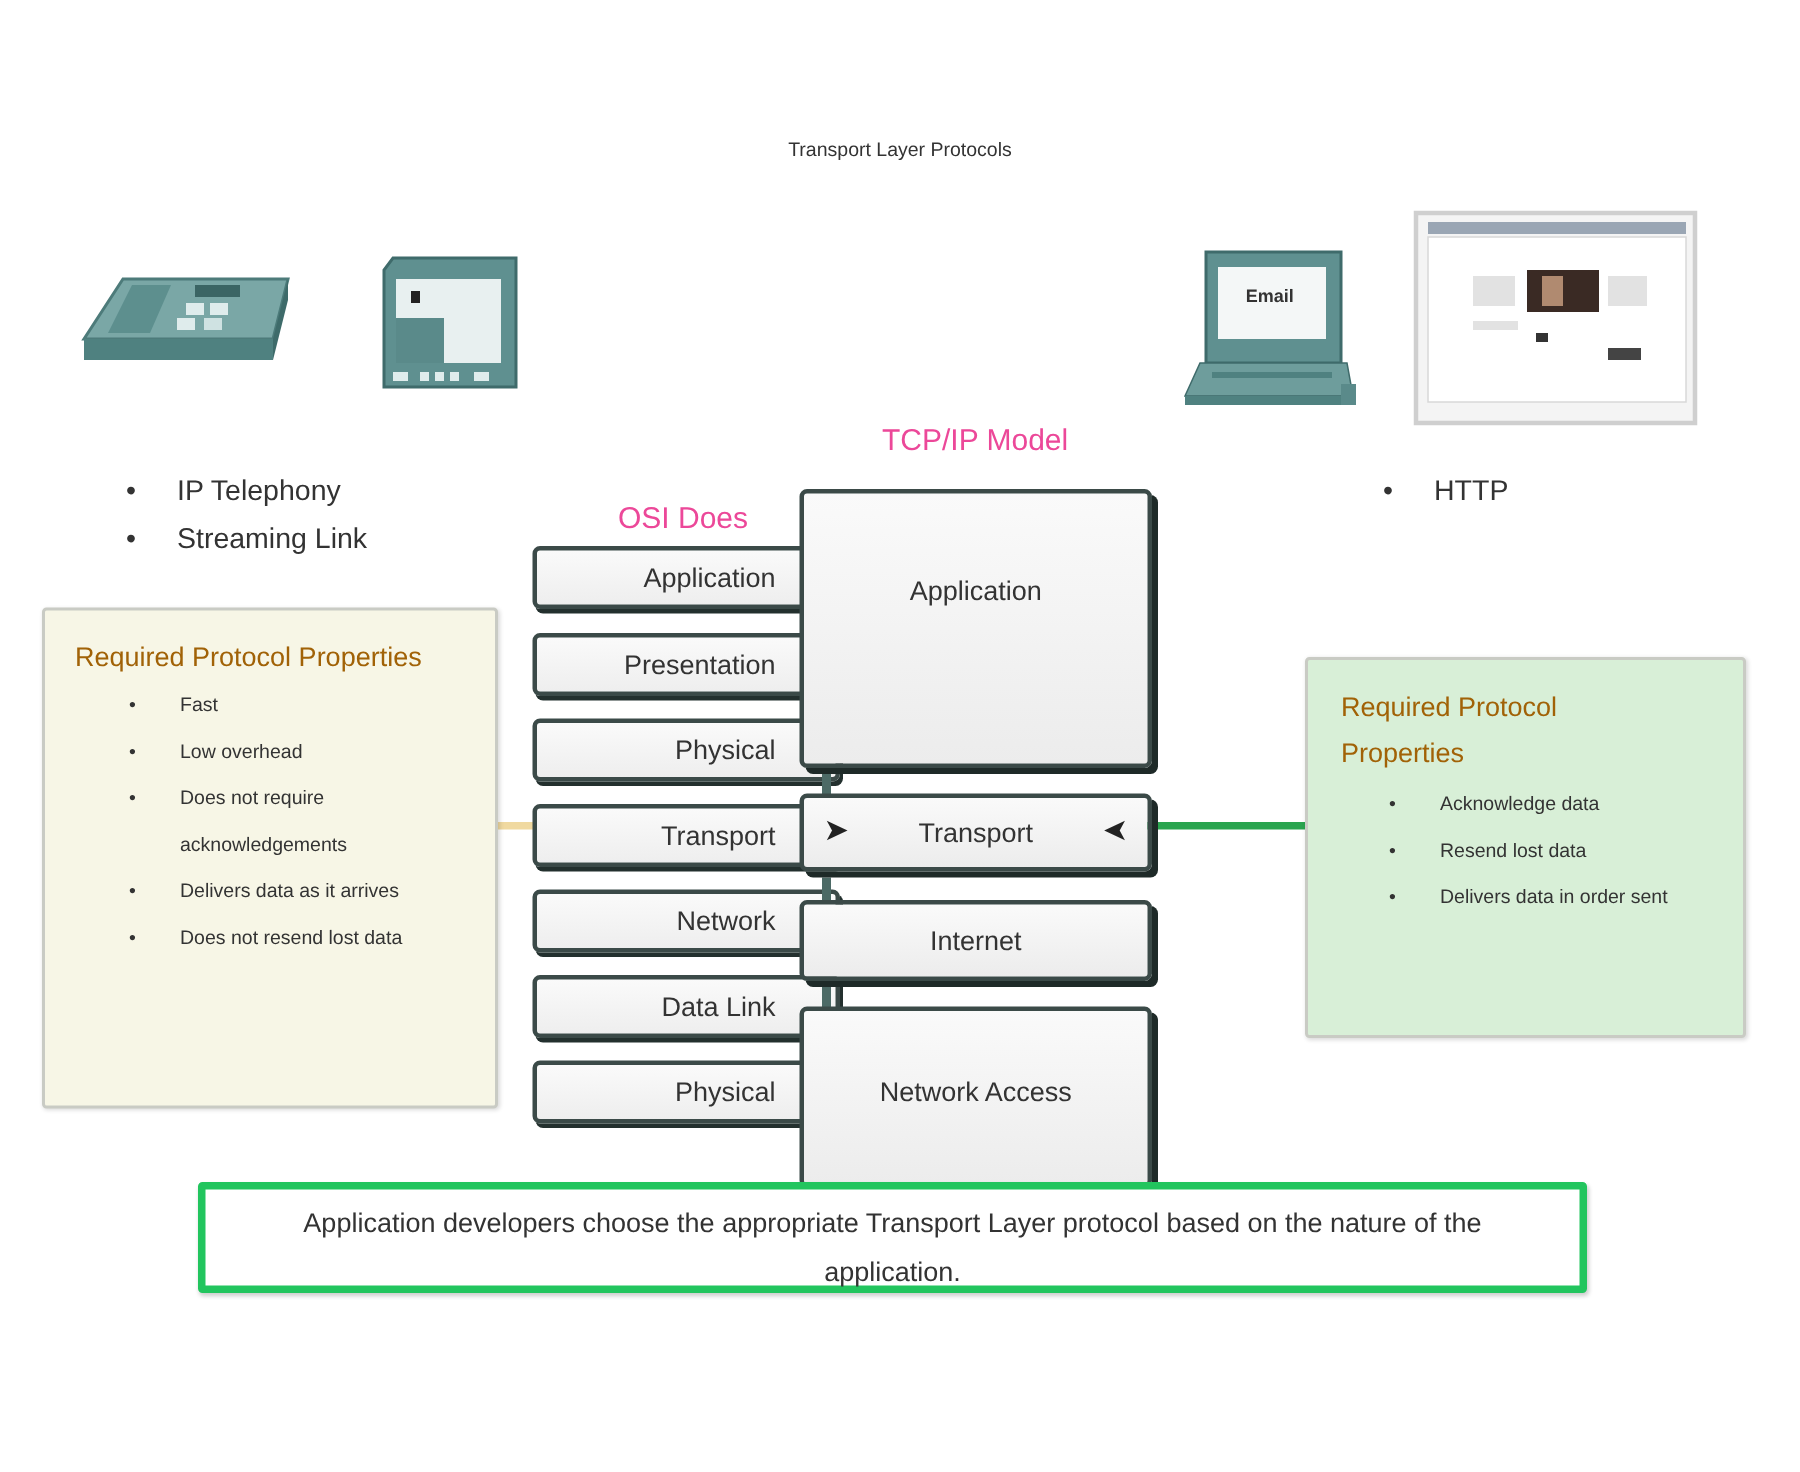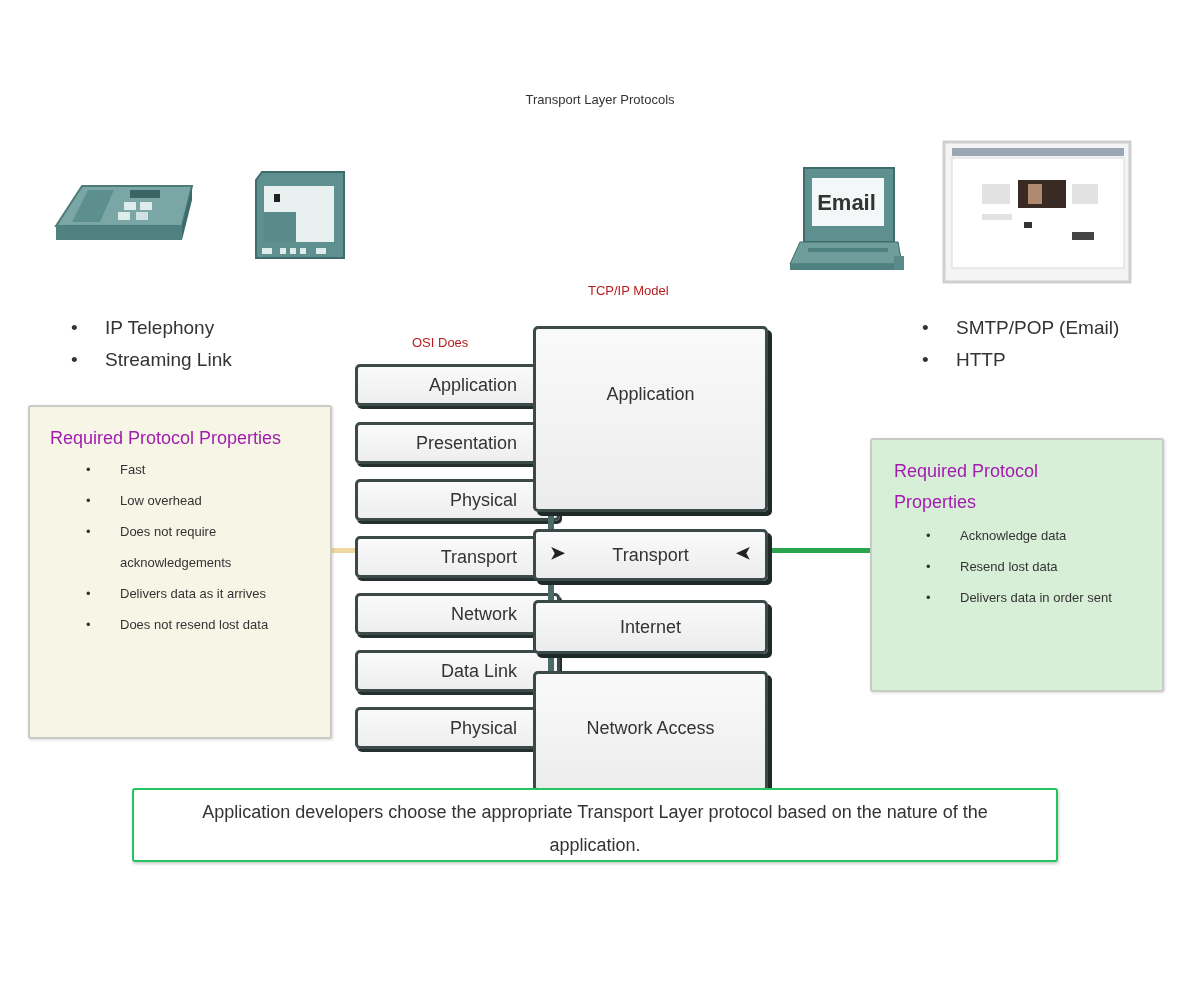--- a/index.html
+++ b/index.html
@@ -6,36 +6,36 @@
   body { width:1200px; height:981px; background:#ffffff; position:relative; overflow:hidden;
          font-family:"Liberation Sans", sans-serif; color:#333; }
   .abs { position:absolute; }
   .title { left:0; width:1200px; top:92px; text-align:center; font-size:13px; color:#333; }
   .bullets { list-style:none; margin:0; padding:0; font-size:19px; color:#333; }
   .bullets li { position:relative; padding-left:34px; line-height:32px; }
   .bullets li::before { content:"•"; position:absolute; left:0; top:0; }
   .props-box { border:2px solid #c9cbc4; border-radius:3px; box-shadow:1px 1px 3px rgba(0,0,0,0.15); }
   .props-left { left:28px; top:405px; width:300px; height:330px; background:#f7f6e6; }
   .props-right { left:870px; top:438px; width:290px; height:250px; background:#d8efd7; }
-  .props-heading { font-size:18px; color:#a21caf; line-height:31px; }
+  .props-heading { font-size:18px; color:#a16207; line-height:31px; }
   .props-list { list-style:none; margin:0; padding:0; font-size:13px; color:#333; }
   .props-list li { position:relative; padding-left:34px; line-height:31px; }
   .props-list li::before { content:"•"; position:absolute; left:0; }
-  .model-label { font-size:13px; color:#b91c1c; }
+  .model-label { font-size:20px; color:#ec4899; }
   .osi-layer { left:355px; width:205px; height:42px; background:linear-gradient(#fafafa,#eeeeee);
                border:3px solid #3b4a48; border-radius:5px; box-sizing:border-box;
                display:flex; align-items:center; justify-content:flex-end; padding-right:40px;
                font-size:18px; color:#333; box-shadow:2px 3px 0 #23302e; }
   .tcp-layer { left:533px; width:235px; background:linear-gradient(#fafafa,#ececec);
                border:3px solid #3b4a48; border-radius:5px; box-sizing:border-box;
                display:flex; align-items:center; justify-content:center;
                font-size:18px; color:#333; box-shadow:4px 4px 0 #1e2a28; }
   .connector { background:#4c6a66; width:6px; }
   .footer-box { left:132px; top:788px; width:926px; height:74px; background:#fff;
-                border:2px solid #22c55e; border-radius:3px; box-shadow:1px 2px 3px rgba(0,0,0,0.2);
+                border:5px solid #22c55e; border-radius:3px; box-shadow:1px 2px 3px rgba(0,0,0,0.2);
                 box-sizing:border-box; text-align:center; font-size:18px; color:#333;
                 line-height:33px; padding:6px 26px; }
   .device { }
 </style>
 </head>
 <body>
 
 <div class="abs title">Transport Layer Protocols</div>
 
 <div class="abs device" style="left:52px;top:182px;width:142px;height:64px;">
@@ -57,52 +57,51 @@
     <rect x="12" y="18" width="70" height="56" fill="#e8f0f0"></rect>
     <rect x="12" y="44" width="32" height="30" fill="#5a8a8a"></rect>
     <rect x="22" y="26" width="6" height="8" fill="#222"></rect>
     <rect x="10" y="80" width="10" height="6" fill="#dfecec"></rect>
     <rect x="28" y="80" width="6" height="6" fill="#dfecec"></rect>
     <rect x="38" y="80" width="6" height="6" fill="#dfecec"></rect>
     <rect x="48" y="80" width="6" height="6" fill="#dfecec"></rect>
     <rect x="64" y="80" width="10" height="6" fill="#dfecec"></rect>
   </svg>
 </div>
-<ul class="abs bullets" style="left:71px;top:312px;">
+<ul class="abs bullets" style="left:84px;top:312px;">
   <li>IP Telephony</li>
   <li>Streaming Link</li>
 </ul>
 
 <div class="abs device" style="left:786px;top:164px;width:120px;height:110px;">
   <svg width="120" height="110" viewBox="0 0 120 110">
     <rect x="18" y="4" width="90" height="74" fill="#5f9090" stroke="#3f6b6b" stroke-width="2"></rect>
     <rect x="26" y="14" width="72" height="48" fill="#f4f7f7"></rect>
     <polygon points="14,78 112,78 116,100 4,100" fill="#6e9d9c" stroke="#3f6b6b" stroke-width="1"></polygon>
     <rect x="22" y="84" width="80" height="4" fill="#4f8180"></rect>
     <rect x="4" y="100" width="112" height="6" fill="#4f8180"></rect>
     <rect x="108" y="92" width="10" height="14" fill="#5a8a8a"></rect>
   </svg>
 </div>
-<div class="abs" style="left:812px;top:190px;width:69px;text-align:center;font-size:22px;color:#333;font-weight:bold;">Email</div>
+<div class="abs" style="left:812px;top:190px;width:69px;text-align:center;font-size:12px;color:#333;font-weight:bold;">Email</div>
 <div class="abs device" style="left:942px;top:140px;width:192px;height:146px;">
   <svg width="192" height="146" viewBox="0 0 192 146">
     <rect x="2" y="2" width="186" height="140" fill="#f4f4f4" stroke="#cfcfcf" stroke-width="3"></rect>
     <rect x="10" y="8" width="172" height="8" fill="#9aa6b4"></rect>
     <rect x="10" y="18" width="172" height="110" fill="#ffffff" stroke="#d8d8d8"></rect>
     <rect x="76" y="40" width="48" height="28" fill="#3a2a24"></rect>
     <rect x="86" y="44" width="14" height="20" fill="#b08a70"></rect>
     <rect x="40" y="44" width="28" height="20" fill="#e2e2e2"></rect>
     <rect x="130" y="44" width="26" height="20" fill="#e2e2e2"></rect>
     <rect x="40" y="74" width="30" height="6" fill="#e2e2e2"></rect>
     <rect x="82" y="82" width="8" height="6" fill="#333"></rect>
     <rect x="130" y="92" width="22" height="8" fill="#444"></rect>
   </svg>
 </div>
 <ul class="abs bullets" style="left:922px;top:312px;">
-  <li>SMTP/POP (Email)</li>
   <li>HTTP</li>
 </ul>
 
 <div class="abs model-label" style="left:588px;top:283px;">TCP/IP Model</div>
 <div class="abs model-label" style="left:412px;top:335px;">OSI Does</div>
 
 <div class="abs" style="left:330px;top:548px;width:220px;height:5px;background:#f0d9a0;"></div>
 <div class="abs" style="left:750px;top:548px;width:122px;height:5px;background:#2aa44f;"></div>
 
 <div class="abs osi-layer" style="top:364px;">Application</div>

